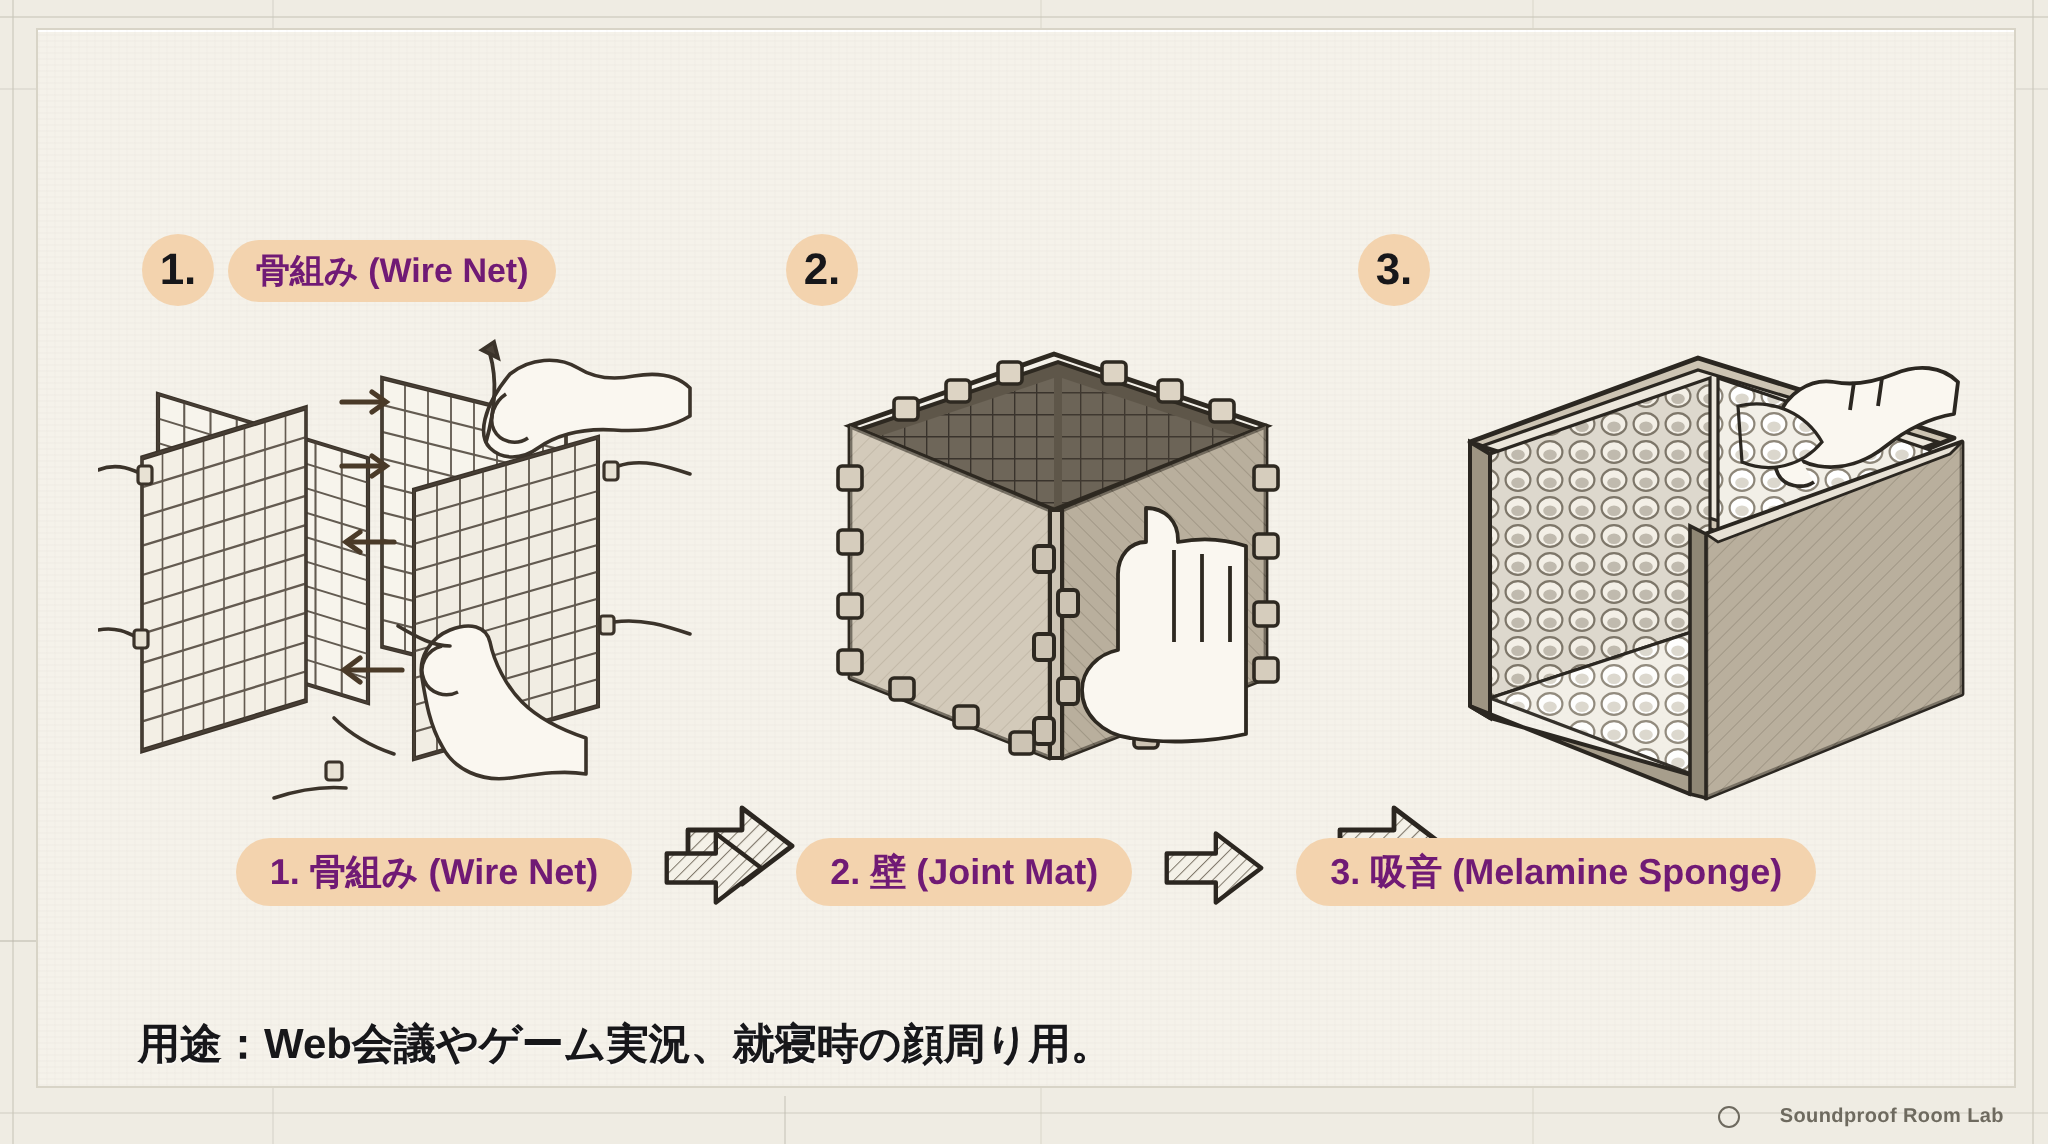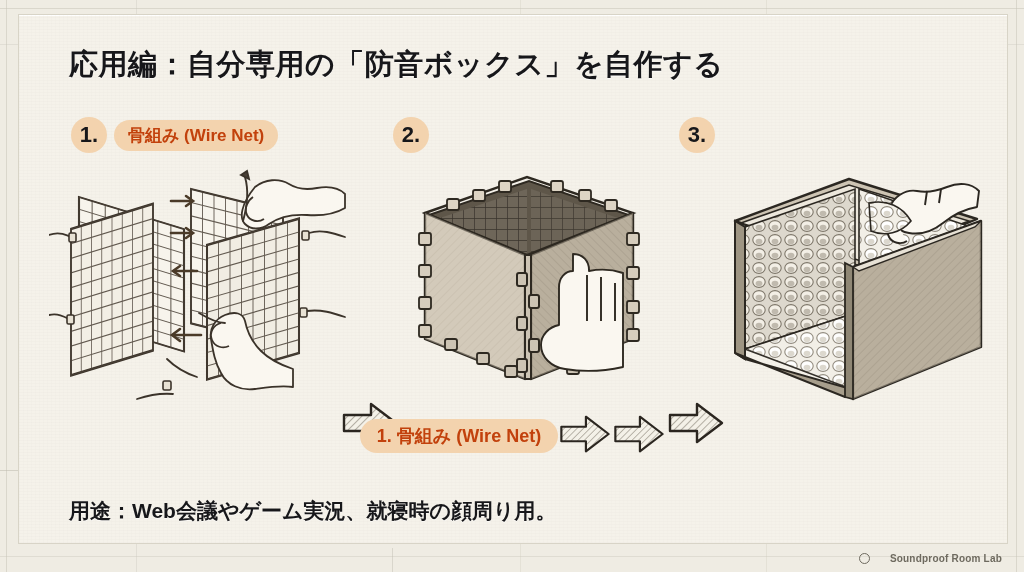--- a/index.html
+++ b/index.html
@@ -37,48 +37,48 @@
     position:absolute;left:50px;top:30px;
     font-size:29px;font-weight:bold;color:#17171a;
     letter-spacing:.5px;white-space:nowrap;
     text-shadow:0 1px 0 rgba(255,255,255,.6);
   }
 
   
   .pill{
     display:inline-flex;align-items:center;justify-content:center;
     background:#f3d3ae;border-radius:999px;
-    color:#c2410c;font-weight:bold;white-space:nowrap;
+    color:#701a75;font-weight:bold;white-space:nowrap;
   }
   .num-circle{
     display:inline-flex;align-items:center;justify-content:center;
     width:36px;height:36px;border-radius:50%;
     background:#f3d3ae;color:#17171a;font-weight:bold;font-size:22px;
   }
   .toprow{position:absolute;top:102px;left:0;width:988px;height:40px;}
   .topgroup{position:absolute;display:flex;align-items:center;gap:7px;}
   .topgroup .pill{height:31px;padding:0 14px;font-size:17px;}
 
   
   .panels{position:absolute;top:148px;left:0;width:988px;height:250px;}
   .panel{position:absolute;top:0;height:250px;}
   .panel svg{display:block;}
 
   .midarrow{position:absolute;top:238px;}
 
   
   .flowrow{
     position:absolute;top:400px;left:0;width:988px;height:42px;
-    display:flex;align-items:center;justify-content:center;
+    display:flex;align-items:center;justify-content:center;gap:14px;
   }
   .flowrow .pill{height:34px;padding:0 17px;font-size:18px;}
   .flow-arrow{display:block;}
 
   
-  .notes{position:absolute;left:50px;top:480px;text-align:center;}
+  .notes{position:absolute;left:50px;top:492px;text-align:center;}
   .note{
     font-size:21px;font-weight:bold;color:#17171a;
     line-height:1.55;white-space:nowrap;
     text-shadow:0 1px 0 rgba(255,255,255,.55);
   }
 
   
   .footer{
     position:absolute;right:22px;bottom:8px;
     display:flex;align-items:center;gap:20px;
@@ -107,21 +107,20 @@
   <div class="bp-tick" style="left:506px;top:34px;width:1px;height:18px;"></div>
   <div class="bp-tick" style="left:782px;top:36px;width:1px;height:16px;"></div>
   <div class="bp-tick" style="left:776px;top:44px;width:14px;height:1px;"></div>
   <div class="bp-tick" style="left:0px;top:470px;width:22px;height:1px;opacity:.5;"></div>
   <div class="bp-tick" style="left:392px;top:548px;width:1px;height:24px;opacity:.4;"></div>
 </div>
 
 <div class="card">
   <div class="paper-grain"></div>
 
-  <div class="title">応用編：自分専用の「防音ボックス」を自作する</div>
 
   <div class="toprow">
 
     <div class="topgroup" style="left:52px;">
       <span class="num-circle">1.</span>
       <span class="pill">骨組み (Wire Net)</span>
     </div>
 
     <div class="topgroup" style="left:374px;">
       <span class="num-circle">2.</span>
@@ -358,27 +357,29 @@
         <defs>
           <pattern id="hatchB" width="5" height="5" patternUnits="userSpaceOnUse" patternTransform="rotate(45)">
             <rect width="5" height="5" fill="#f4f1e8"></rect>
             <line x1="0" y1="0" x2="0" y2="5" stroke="#7e7669" stroke-width="1.1"></line>
           </pattern>
         </defs>
         <path d="M3 14 H30 V3 L55 22 L30 41 V30 H3 Z" fill="url(#hatchB)" stroke="#2b2620" stroke-width="2.4" stroke-linejoin="round"></path>
       </svg>
     </span>
 
+    <span class="pill">2. 壁 (Joint Mat)</span>
 
     <span class="flow-arrow">
       <svg width="54" height="40" viewBox="0 0 58 44" aria-hidden="true">
         <path d="M3 14 H30 V3 L55 22 L30 41 V30 H3 Z" fill="url(#hatchB)" stroke="#2b2620" stroke-width="2.4" stroke-linejoin="round"></path>
       </svg>
     </span>
 
+    <span class="pill">3. 吸音 (Melamine Sponge)</span>
   </div>
 
   <div class="notes">
     <div class="note">用途：Web会議やゲーム実況、就寝時の顔周り用。</div>
   </div>
 </div>
 
 <div class="footer">
   <span class="copy-mark"></span>
   <span>Soundproof Room Lab</span>

